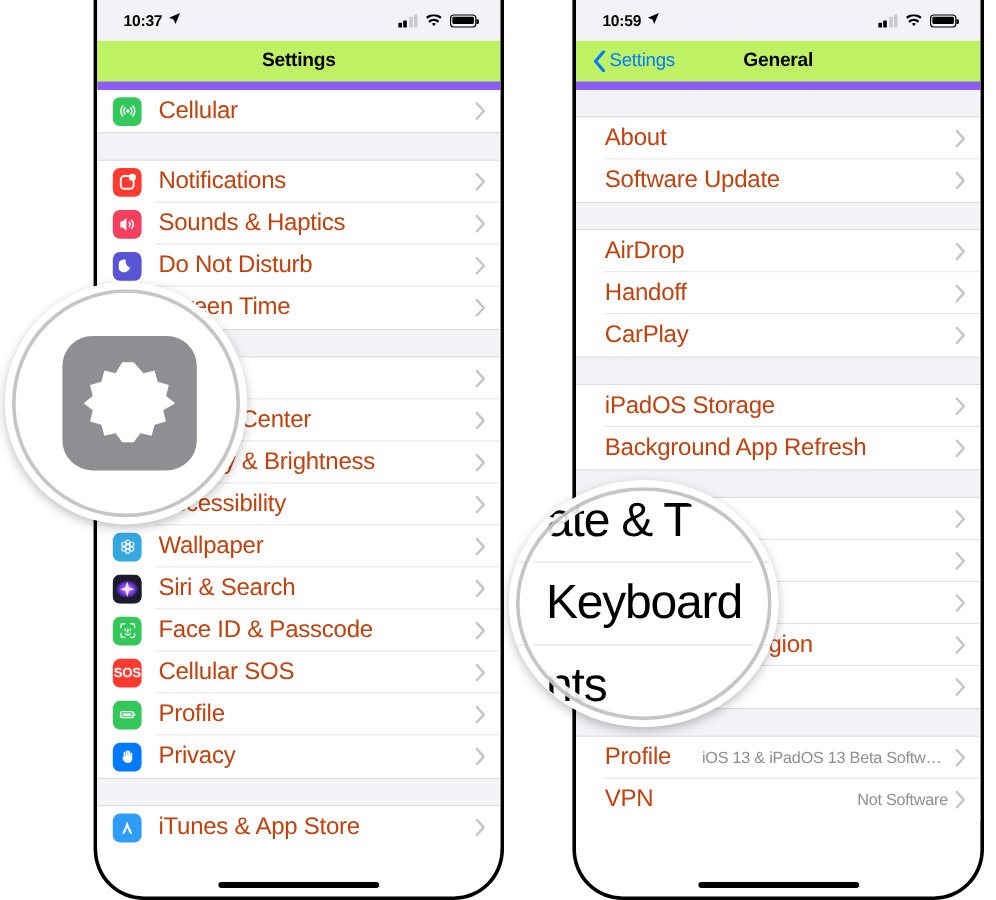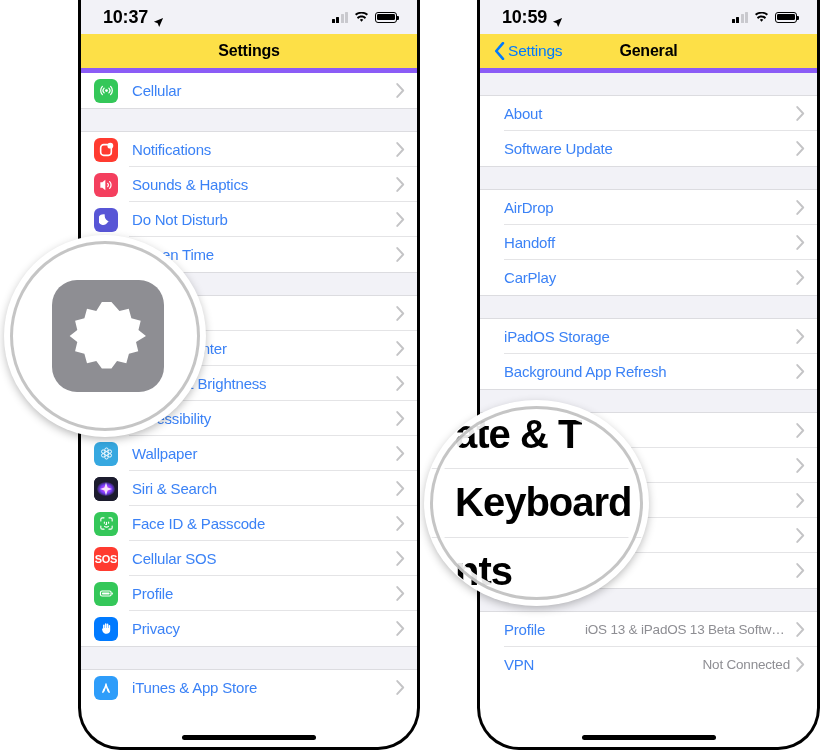--- a/index.html
+++ b/index.html
@@ -32,23 +32,23 @@
 
   
   .statusbar{
     height:34px;
     background:#f2f2f7;
     display:flex;align-items:center;
     padding:0 20px 0 22px;
     position:relative;
   }
   .sb-time{
-    font-size:18px;font-weight:bold;color:#000;
+    font-size:13px;font-weight:bold;color:#000;
     letter-spacing:-0.2px;
-    display:flex;align-items:flex-end;gap:5px;
+    display:flex;align-items:flex-start;gap:5px;
   }
   .loc-arrow{display:block;}
   .sb-right{margin-left:auto;display:flex;align-items:center;gap:6px;}
   .bars{display:flex;align-items:flex-end;gap:1.5px;height:11px;}
   .bars i{display:block;width:3px;background:#c9c9ce;border-radius:.5px;}
   .bars i.on{background:#000;}
   .bars i:nth-child(1){height:4px;}
   .bars i:nth-child(2){height:6px;}
   .bars i:nth-child(3){height:8.5px;}
   .bars i:nth-child(4){height:11px;}
@@ -57,24 +57,24 @@
     position:relative;box-sizing:border-box;padding:1.2px;
   }
   .batt::after{
     content:"";position:absolute;right:-3.2px;top:3px;
     width:1.8px;height:4px;background:#000;border-radius:0 1px 1px 0;
   }
   .batt span{display:block;height:100%;background:#000;border-radius:1.2px;}
 
   
   .navbar{
-    height:34px;background:#fde047;
+    height:34px;background:#bef264;
     display:flex;align-items:center;
     position:relative;
-    border-bottom:5px solid #8b5cf6;
+    border-bottom:7px solid #8b5cf6;
   }
   .nav-title{
     position:absolute;left:0;right:0;text-align:center;
     font-size:16px;font-weight:bold;color:#000;
     letter-spacing:-0.2px;
   }
   .nav-back{
     display:flex;align-items:center;gap:3px;
     padding-left:14px;color:#007aff;font-size:15.5px;
     position:relative;z-index:2;
@@ -96,21 +96,21 @@
   }
   .row.plain{padding-left:24px;}
   .row.plain::after{left:24px;}
   .row.last::after{display:none;}
   .ico{
     width:24px;height:24px;border-radius:6px;flex:0 0 auto;
     margin-right:14px;
     display:flex;align-items:center;justify-content:center;
     color:#fff;
   }
-  .label{font-size:15px;color:#3b82f6;letter-spacing:-0.2px;flex:0 0 auto;}
+  .label{font-size:20px;color:#c2410c;letter-spacing:-0.2px;flex:0 0 auto;}
   .value{
     margin-left:auto;color:#8e8e93;font-size:13.5px;
     letter-spacing:-0.2px;white-space:nowrap;overflow:hidden;
     text-overflow:ellipsis;max-width:205px;padding-right:6px;
   }
   .chev{
     margin-left:auto;margin-right:12px;flex:0 0 auto;
     color:#c4c4c6;display:flex;align-items:center;
   }
   .value + .chev{margin-left:0;}
@@ -140,21 +140,21 @@
   #mag-right{left:425px;top:401px;width:223px;height:204px;}
 
   .gear-icon-big{
     width:112px;height:112px;border-radius:25px;background:#8e8e93;
     display:flex;align-items:center;justify-content:center;
     margin-left:6px;
   }
   .mag-rows{
     position:absolute;inset:0;
     display:flex;flex-direction:column;justify-content:flex-start;
-    font-size:40px;color:#000;letter-spacing:-1px;font-weight:bold;
+    font-size:40px;color:#000;letter-spacing:-1px;
   }
   .mag-rows div{
     height:68px;display:flex;align-items:center;
     padding-left:30px;
     border-bottom:1px solid #e4e4e6;
     white-space:nowrap;
   }
   .mag-rows div:last-child{border-bottom:none;}
 </style>
 </head>
@@ -604,21 +604,21 @@
           <span class="label">Profile</span>
           <span class="value">iOS 13 &amp; iPadOS 13 Beta Software Pr...</span>
           <span class="chev">
               <svg width="9" height="15" viewBox="0 0 8 14" fill="none" stroke="#c4c4c6" stroke-width="1.8" stroke-linecap="round" stroke-linejoin="round">
                 <path d="M1 1l5.5 6L1 13"></path>
               </svg>
             </span>
         </div>
         <div class="row plain last">
           <span class="label">VPN</span>
-          <span class="value">Not Connected</span>
+          <span class="value">Not Software</span>
           <span class="chev">
               <svg width="9" height="15" viewBox="0 0 8 14" fill="none" stroke="#c4c4c6" stroke-width="1.8" stroke-linecap="round" stroke-linejoin="round">
                 <path d="M1 1l5.5 6L1 13"></path>
               </svg>
             </span>
         </div>
 
       </div>
       <div class="home-ind"></div>
     </div>

